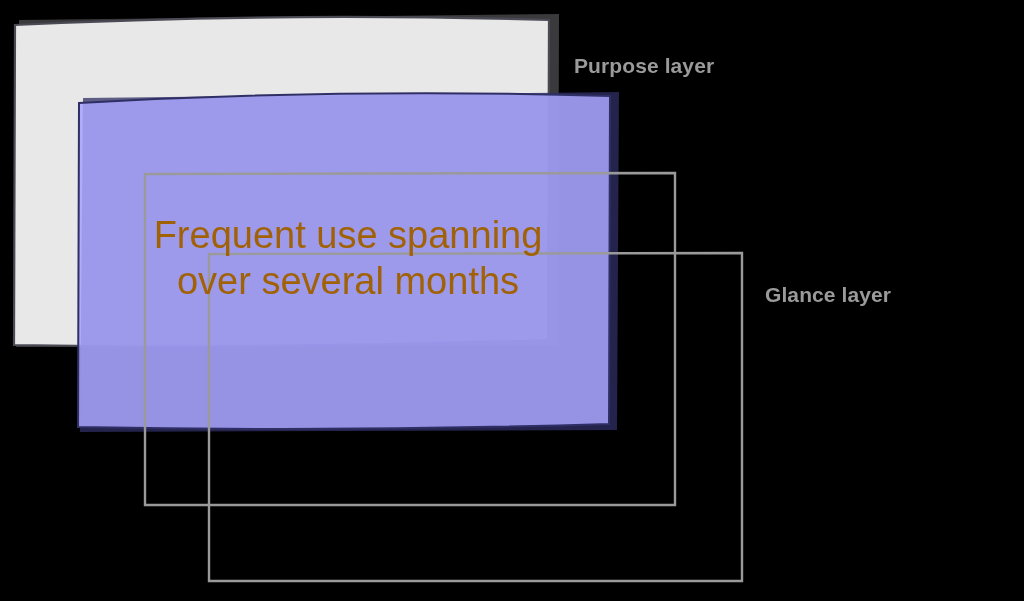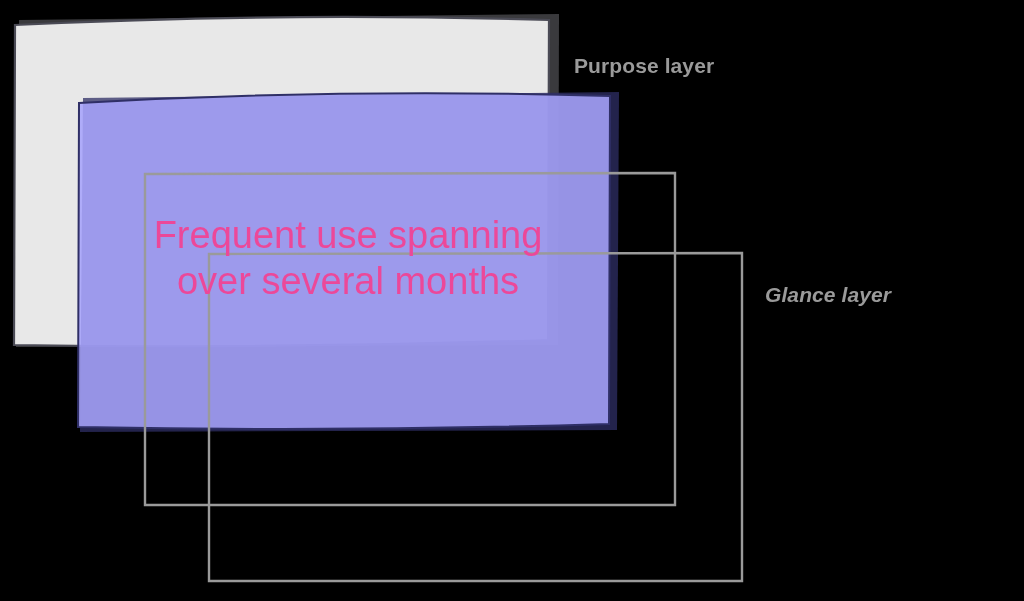--- a/index.html
+++ b/index.html
@@ -16,29 +16,29 @@
     position:absolute;
     color:#9a9a9a;
     font-size:21px;
     font-weight:600;
     letter-spacing:0.1px;
     white-space:nowrap;
     font-family:"Liberation Sans","DejaVu Sans",sans-serif;
   }
   #label-purpose{left:574px;top:54px;}
   #label-interaction{left:692px;top:198px;}
-  #label-glance{left:765px;top:283px;font-style:italic;}
+  #label-glance{left:765px;top:283px;}
 
   #headline{
     position:absolute;
     left:143px;
     top:212px;
     width:410px;
     text-align:center;
-    color:#ec4899;
+    color:#a16207;
     font-size:38px;
     line-height:46px;
     font-weight:400;
     font-family:"Liberation Sans","DejaVu Sans",sans-serif;
     white-space:pre-line;
   }
 </style>
 </head>
 <body>
 

